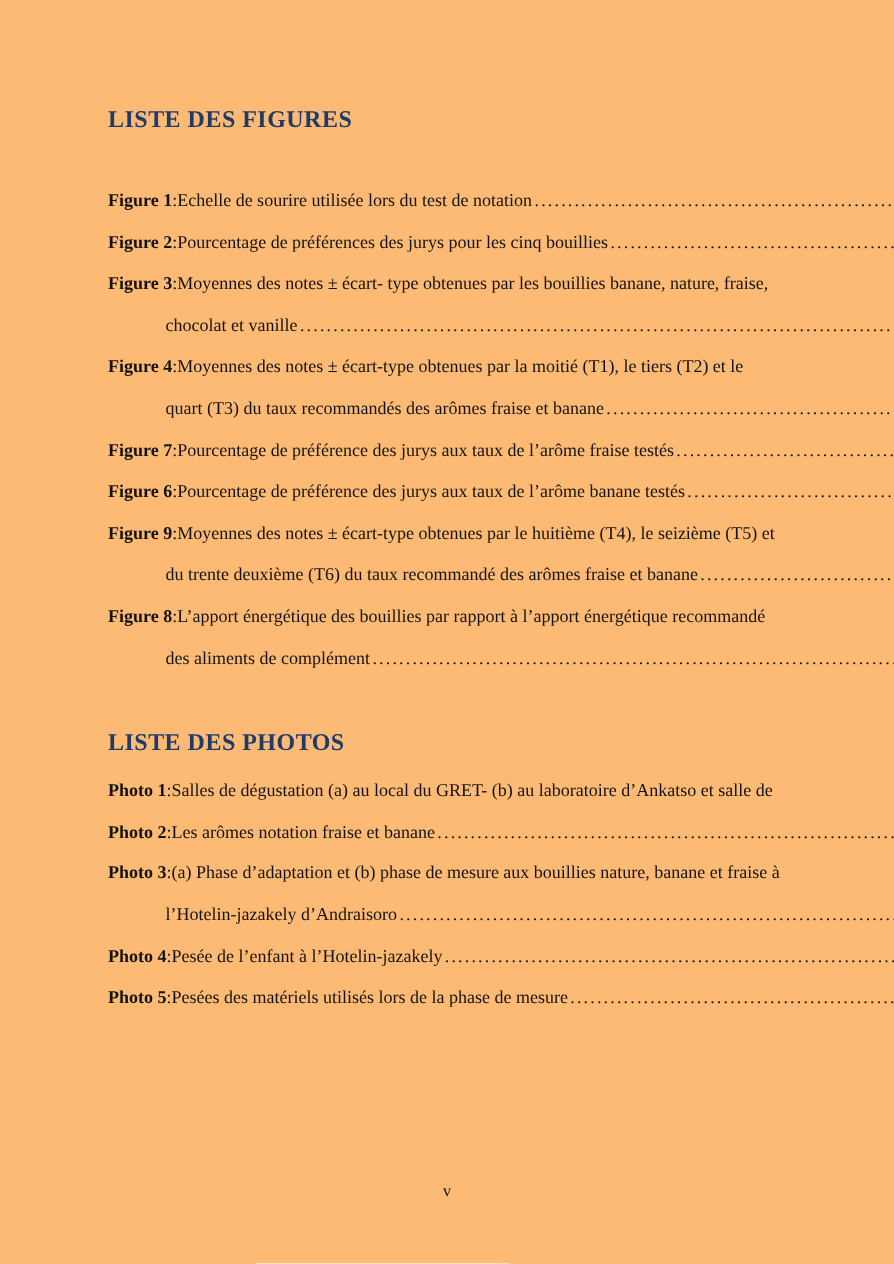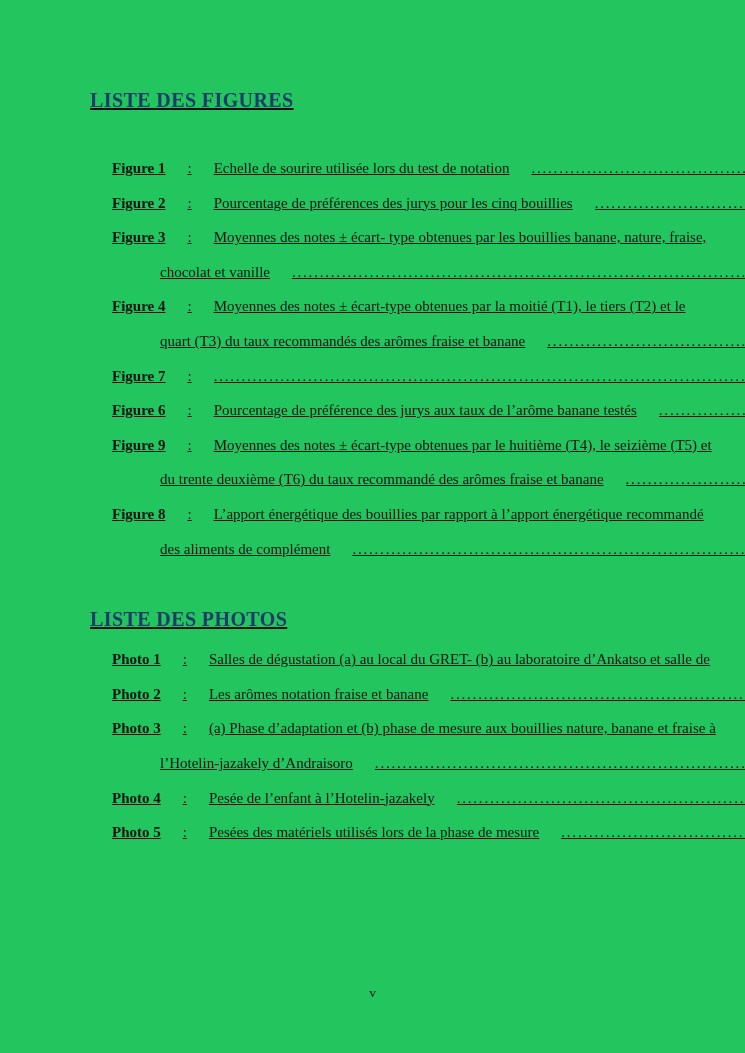--- a/index.html
+++ b/index.html
@@ -5,26 +5,25 @@
   html, body {
     margin: 0;
     padding: 0;
     background: #ffffff;
   }
   .page {
     position: relative;
     width: 745px;
     height: 1053px;
     box-sizing: border-box;
-    background: #22c55e;
+    background: #fdba74;
     padding: 88px 61px 0 90px;
     overflow: hidden;
     font-family: "Liberation Serif", "DejaVu Serif", serif;
     color: #131313;
-    text-decoration: underline;
   }
   h1.section-heading {
     font-family: "Liberation Serif", "DejaVu Serif", serif;
     font-size: 20px;
     font-weight: bold;
     letter-spacing: 0.4px;
     margin: 0 0 38px 0;
     line-height: 25px;
   }
   h1.section-heading.photos {
@@ -32,21 +31,21 @@
   }
   .toc-list { width: 100%; }
   .line {
     display: flex;
     align-items: baseline;
     height: 34.6px;
     line-height: 34.6px;
     font-size: 15px;
     white-space: nowrap;
   }
-  .line > span { flex: 0 0 auto; margin-left: 22px; }
+  .line > span { flex: 0 0 auto; }
   .lbl { font-weight: bold; }
   .cont { padding-left: 48px; }
   .leader {
     flex: 1 1 0;
     min-width: 6px;
     overflow: hidden;
     margin-left: 2px;
     height: 34.6px;
   }
   .leader::after {
@@ -96,20 +95,21 @@
         <span class="sep">: </span>
         <span class="txt">Moyennes des notes ± écart-type obtenues par la moitié (T1), le tiers (T2) et le</span>
       </div>
       <div class="line cont">
         <span class="txt">quart (T3) du taux recommandés des arômes fraise et banane</span>
         <span class="leader"></span>
       </div>
       <div class="line">
         <span class="lbl">Figure 7</span>
         <span class="sep">: </span>
+        <span class="txt">Pourcentage de préférence des jurys  aux taux de l’arôme fraise testés</span>
         <span class="leader"></span>
       </div>
       <div class="line">
         <span class="lbl">Figure 6</span>
         <span class="sep">: </span>
         <span class="txt">Pourcentage de préférence des jurys  aux taux de l’arôme banane testés</span>
         <span class="leader"></span>
       </div>
       <div class="line">
         <span class="lbl">Figure 9</span>

